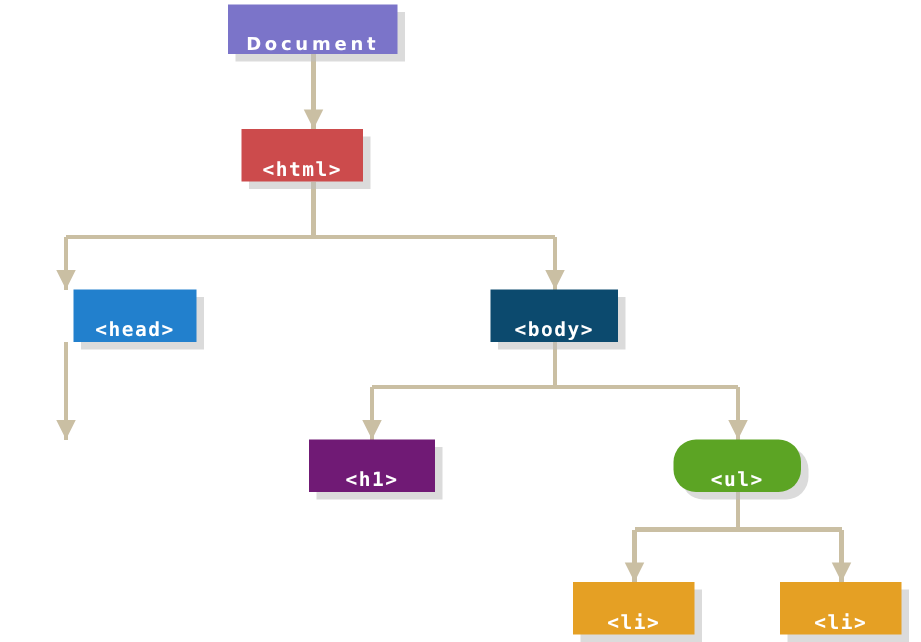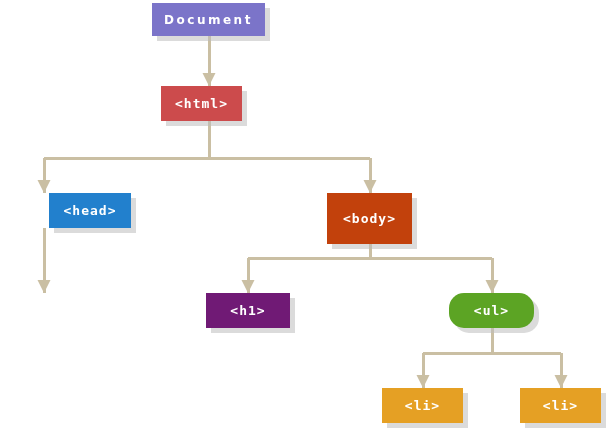--- a/index.html
+++ b/index.html
@@ -21,21 +21,21 @@
     position: absolute;
     left: 0;
     top: 0;
     width: 614px;
     height: 428px;
   }
   .node {
     position: absolute;
     box-sizing: border-box;
     display: flex;
-    align-items: center;
+    align-items: flex-end;
     justify-content: center;
     color: #ffffff;
     font-family: "DejaVu Sans Mono", monospace;
     font-size: 13px;
     font-weight: bold;
     letter-spacing: 1px;
     white-space: nowrap;
     box-shadow: 5px 5px 0 0 rgba(190,190,190,0.55);
     z-index: 2;
   }
@@ -81,21 +81,21 @@
     </svg>
 <div class="node doc-node" style="left: 152px; top: 3px; width: 113px; height: 33px; background: rgb(123, 116, 201); box-shadow: rgba(190, 190, 190, 0.55) 5px 5px 0px 0px;">
       <span>Document</span>
     </div>
     <div class="node" style="left: 161px; top: 86px; width: 81px; height: 35px; background: rgb(204, 75, 76); box-shadow: rgba(190, 190, 190, 0.55) 5px 5px 0px 0px;">
       <span>&lt;html&gt;</span>
     </div>
     <div class="node" style="left: 3px; top: 193px; width: 82px; height: 35px; background: rgb(34, 128, 205); box-shadow: rgba(190, 190, 190, 0.55) 5px 5px 0px 0px; margin-left: 46px;">
       <span>&lt;head&gt;</span>
     </div>
-    <div class="node" style="left: 327px; top: 193px; width: 85px; height: 51px; background: #c2410c; box-shadow: rgba(190, 190, 190, 0.55) 5px 5px 0px 0px;">
+    <div class="node" style="left: 327px; top: 193px; width: 85px; height: 35px; background: #0c4a6e; box-shadow: rgba(190, 190, 190, 0.55) 5px 5px 0px 0px;">
       <span>&lt;body&gt;</span>
     </div>
     <div class="node" style="left: 206px; top: 293px; width: 84px; height: 35px; background: #701a75; box-shadow: rgba(190, 190, 190, 0.55) 5px 5px 0px 0px;">
       <span>&lt;h1&gt;</span>
     </div>
     <div class="node" style="left: 449px; top: 293px; width: 85px; height: 35px; background: rgb(92, 164, 36); box-shadow: rgba(190, 190, 190, 0.55) 5px 5px 0px 0px; border-radius: 15px;">
       <span>&lt;ul&gt;</span>
     </div>
     <div class="node" style="left: 382px; top: 388px; width: 81px; height: 35px; background: rgb(229, 160, 36); box-shadow: rgba(190, 190, 190, 0.55) 5px 5px 0px 0px;">
       <span>&lt;li&gt;</span>

